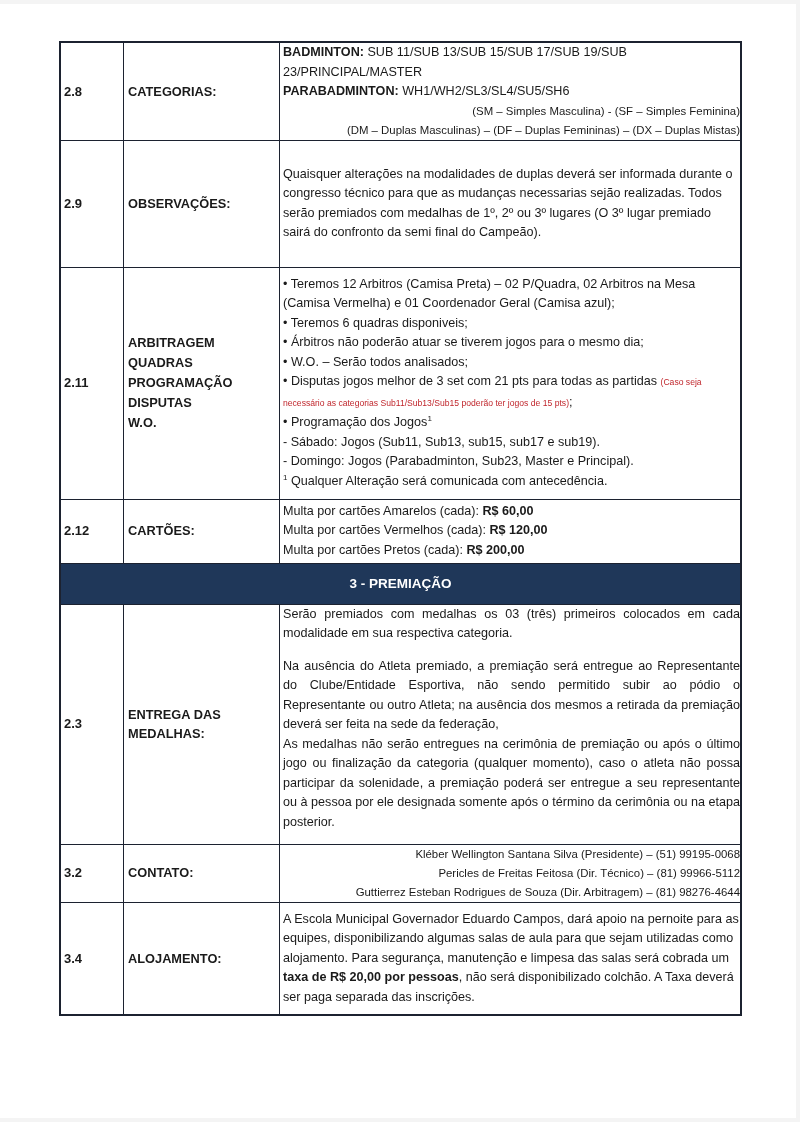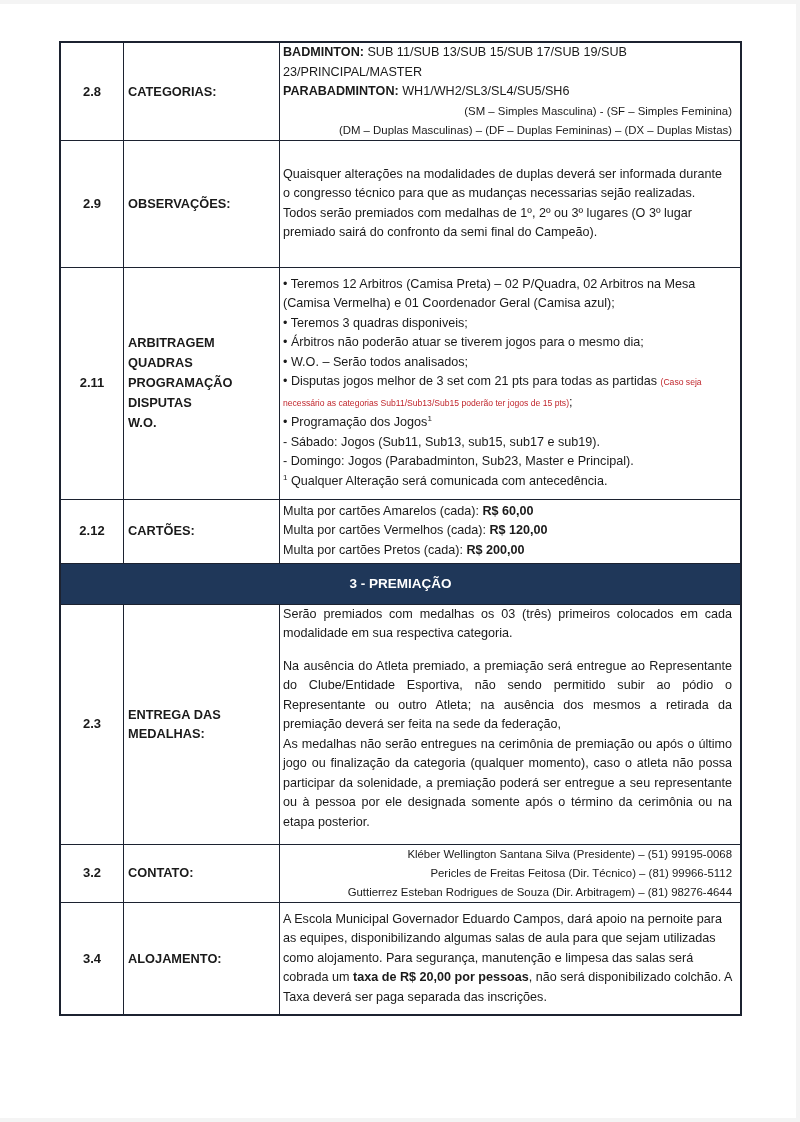--- a/index.html
+++ b/index.html
@@ -20,23 +20,23 @@
     border-collapse: collapse;
     border: 2px solid #1c2230;
     font-size: 12.6px;
     line-height: 19.5px;
   }
   .doc-table td {
     border: 1.6px solid #1c2230;
     vertical-align: middle;
     padding: 0 3px;
   }
-  td.num { width: 56px; text-align: center; font-weight: bold; font-size: 13px; }
+  td.num { width: 56px; text-align: left; font-weight: bold; font-size: 13px; }
   td.label { width: 148px; font-weight: bold; font-size: 12.8px; padding-left: 4px; margin-left: 12px; }
-  td.content { padding-left: 3px; padding-right: 8px; }
+  td.content { padding-left: 3px; padding-right: 0; }
   .justify { text-align: justify; }
   .small { font-size: 11.4px; line-height: 19px; text-align: right; }
   .red-note { color: #c0272d; font-size: 8.6px; }
   b { font-weight: bold; }
   .section-header td {
     background: #1f3759;
     color: #ffffff;
     text-align: center;
     font-weight: bold;
     font-size: 13.5px;
@@ -77,21 +77,21 @@
     <td class="num">2.11</td>
     <td class="label" style="line-height:20px">
       <span class="line">ARBITRAGEM</span>
       <span class="line">QUADRAS</span>
       <span class="line">PROGRAMAÇÃO</span>
       <span class="line">DISPUTAS</span>
       <span class="line">W.O.</span>
     </td>
     <td class="content">
       <span class="line">• Teremos 12 Arbitros (Camisa Preta) – 02 P/Quadra, 02 Arbitros na Mesa (Camisa Vermelha) e 01 Coordenador Geral (Camisa azul);</span>
-      <span class="line">• Teremos 3 quadras disponiveis;</span>
+      <span class="line">• Teremos 6 quadras disponiveis;</span>
       <span class="line">• Árbitros não poderão atuar se tiverem  jogos para o mesmo dia;</span>
       <span class="line">• W.O. – Serão todos analisados;</span>
       <span class="line"><span>• Disputas jogos melhor de 3 set com 21 pts para todas as partidas </span><span class="red-note">(Caso seja necessário as categorias Sub11/Sub13/Sub15 poderão ter jogos de 15 pts)</span><span>;</span></span>
       <span class="line"><span>• Programação dos Jogos</span><span class="sub">1</span></span>
       <span class="line">-  Sábado: Jogos (Sub11, Sub13, sub15, sub17 e sub19).</span>
       <span class="line">-  Domingo: Jogos (Parabadminton, Sub23, Master e Principal).</span>
       <span class="line"><span class="sub">1</span><span> Qualquer Alteração será comunicada com antecedência.</span></span>
     </td>
   </tr>
 

